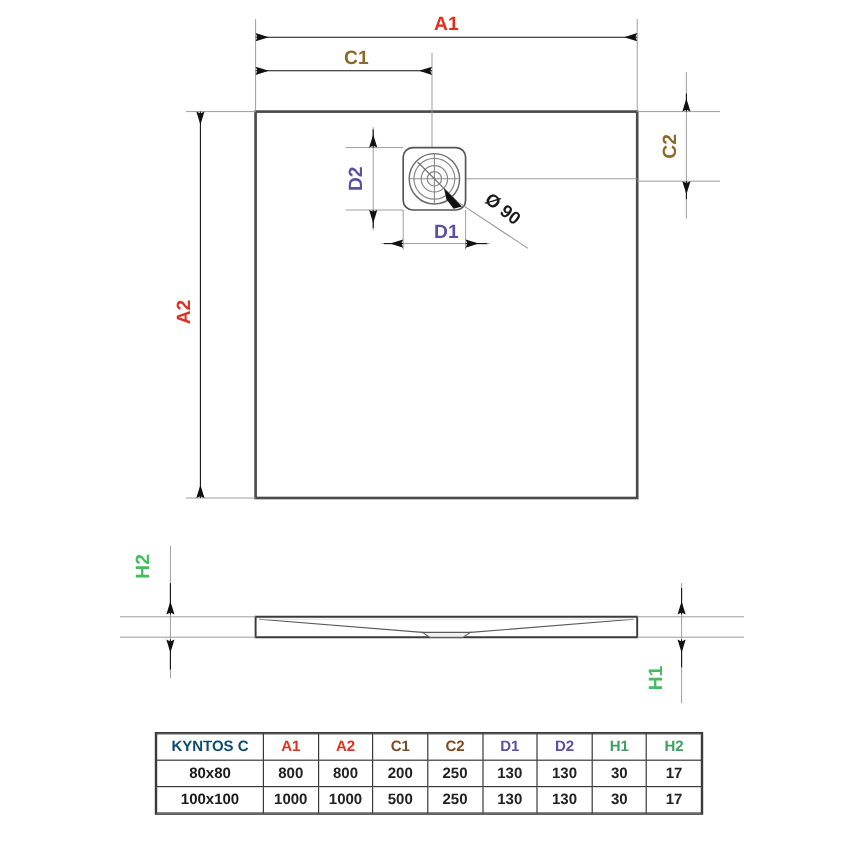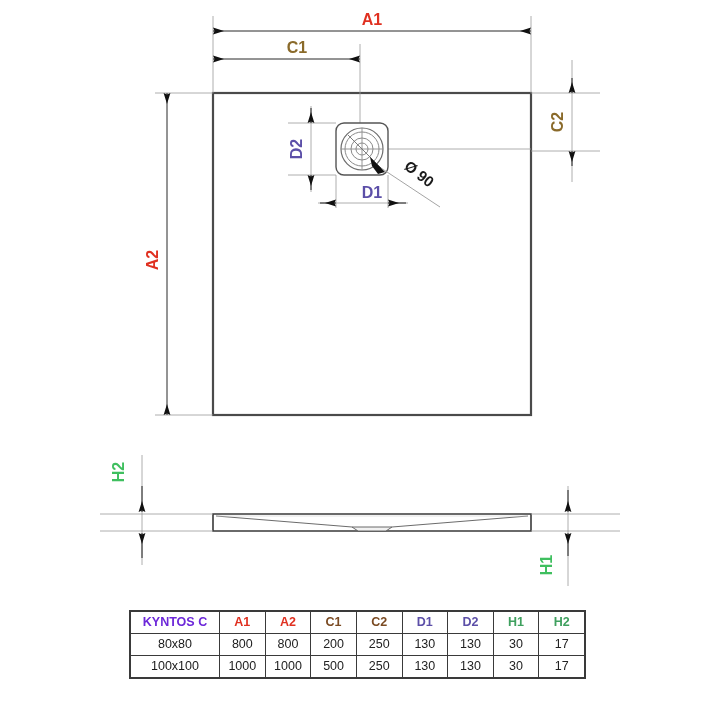--- a/index.html
+++ b/index.html
@@ -49,22 +49,22 @@
     text-align: center;
     font-family: "Liberation Sans", sans-serif;
     font-size: 12.5px;
     font-weight: 700;
     height: 21px;
     padding: 0;
     color: #1a1a1a;
     line-height: 21px;
   }
   table.spec th.hdr-name { width: 88px; }
-  table.spec td.cell-name { font-weight: 400; }
-  table.spec td.cell-val { font-weight: 400; color: #222; margin-top: 42px; }
+  table.spec td.cell-name { font-weight: 700; }
+  table.spec td.cell-val { font-weight: 700; color: #222; margin-top: 42px; }
   table.spec { outline: 1px solid #3a3a3a; }
 </style>
 </head>
 <body>
 
 <div id="root">
 
   <svg id="drawing" viewBox="0 0 720 720">
     <defs>
       <marker id="arrHead" markerWidth="12" markerHeight="8" refX="11" refY="4" orient="auto" markerUnits="userSpaceOnUse">
@@ -192,21 +192,21 @@
         <text class="dimtext" x="552" y="565" text-anchor="middle" fill="#3fbf5f" transform="rotate(-90 552 565)">H1</text>
       </g>
 
     </g>
   </svg>
 
   <div id="spec-table-wrap">
     <table class="spec">
       <thead>
         <tr>
-          <th class="hdr-name" style="color:#6d28d9">KYNTOS C</th>
+          <th class="hdr-name" style="color:#0c4a6e">KYNTOS C</th>
           <th style="color:#e03020">A1</th>
           <th style="color:#e03020">A2</th>
           <th style="color:#7a4a22">C1</th>
           <th style="color:#7a4a22">C2</th>
           <th style="color:#5c4fa8">D1</th>
           <th style="color:#5c4fa8">D2</th>
           <th style="color:#3fa05f">H1</th>
           <th style="color:#3fa05f">H2</th>
         </tr>
       </thead>

